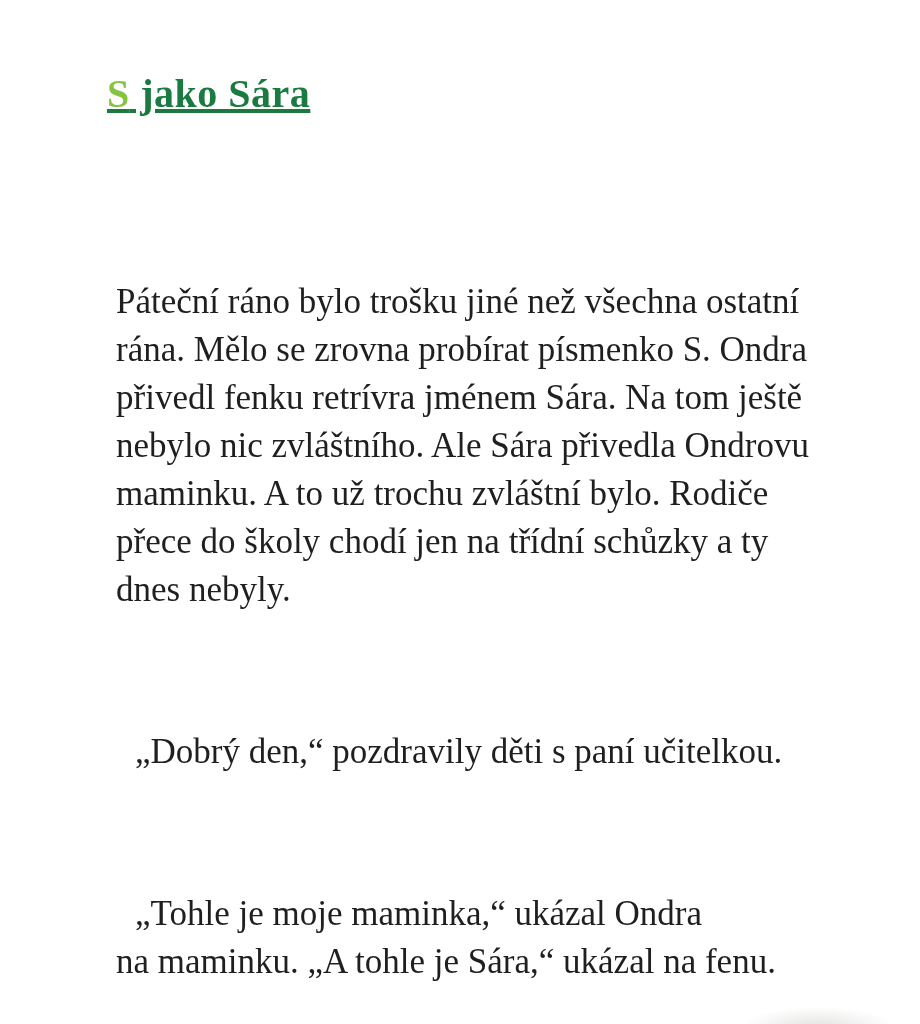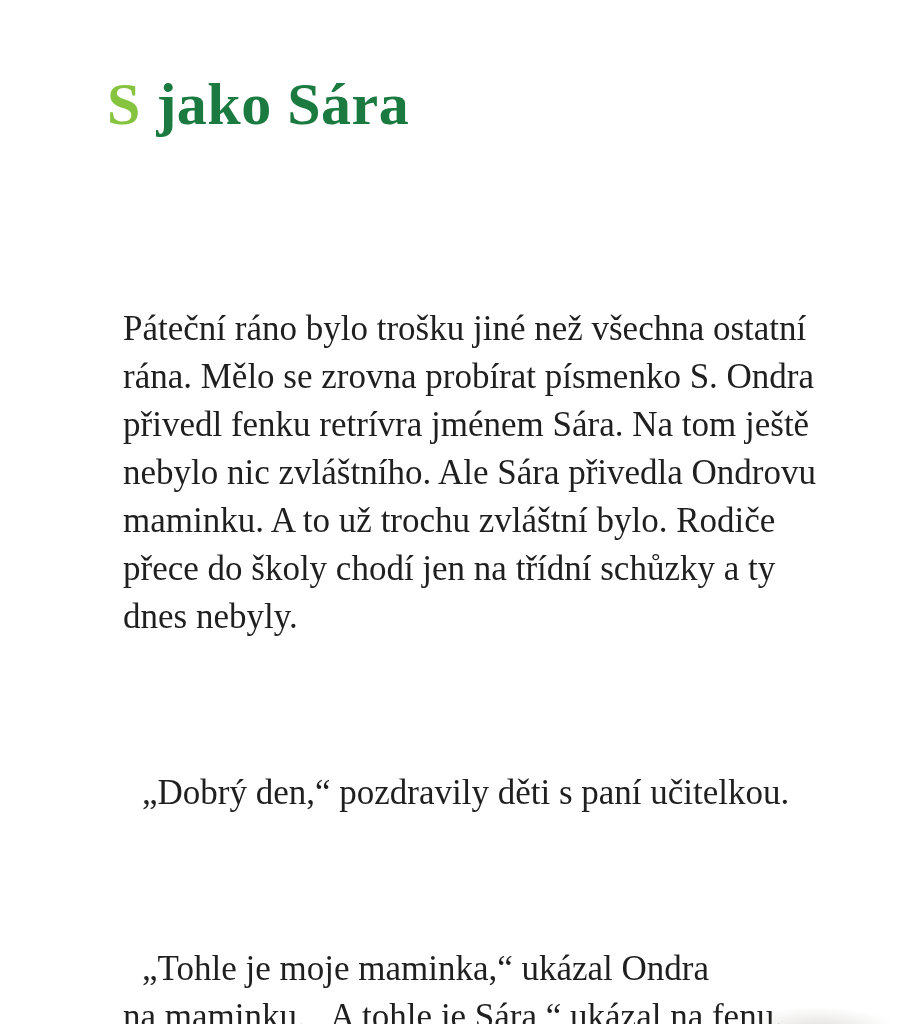--- a/index.html
+++ b/index.html
@@ -17,37 +17,38 @@
   }
   .page {
     position: relative;
     width: 920px;
     height: 1024px;
     box-sizing: border-box;
     padding: 74px 20px 0 107px;
   }
   h1.story-title {
     margin: 0;
-    font-size: 60px;
+    font-size: 40px;
     line-height: 1;
     font-weight: bold;
     color: var(--title-rest, #1a7a40);
     letter-spacing: 0.5px;
+    text-decoration: underline;
   }
   h1.story-title .initial {
     color: var(--title-initial, #86c440);
   }
   .story-body {
     margin-top: 59px;
     font-size: 35px;
     line-height: 48px;
     white-space: pre;
   }
   .story-body p {
-    margin: 16px;
+    margin: 9px;
     padding: 0;
   }
   .story-body p.indent {
     text-indent: 19px;
   }
   .corner-shadow {
     position: absolute;
     left: 738px;
     top: 1006px;
     width: 160px;

